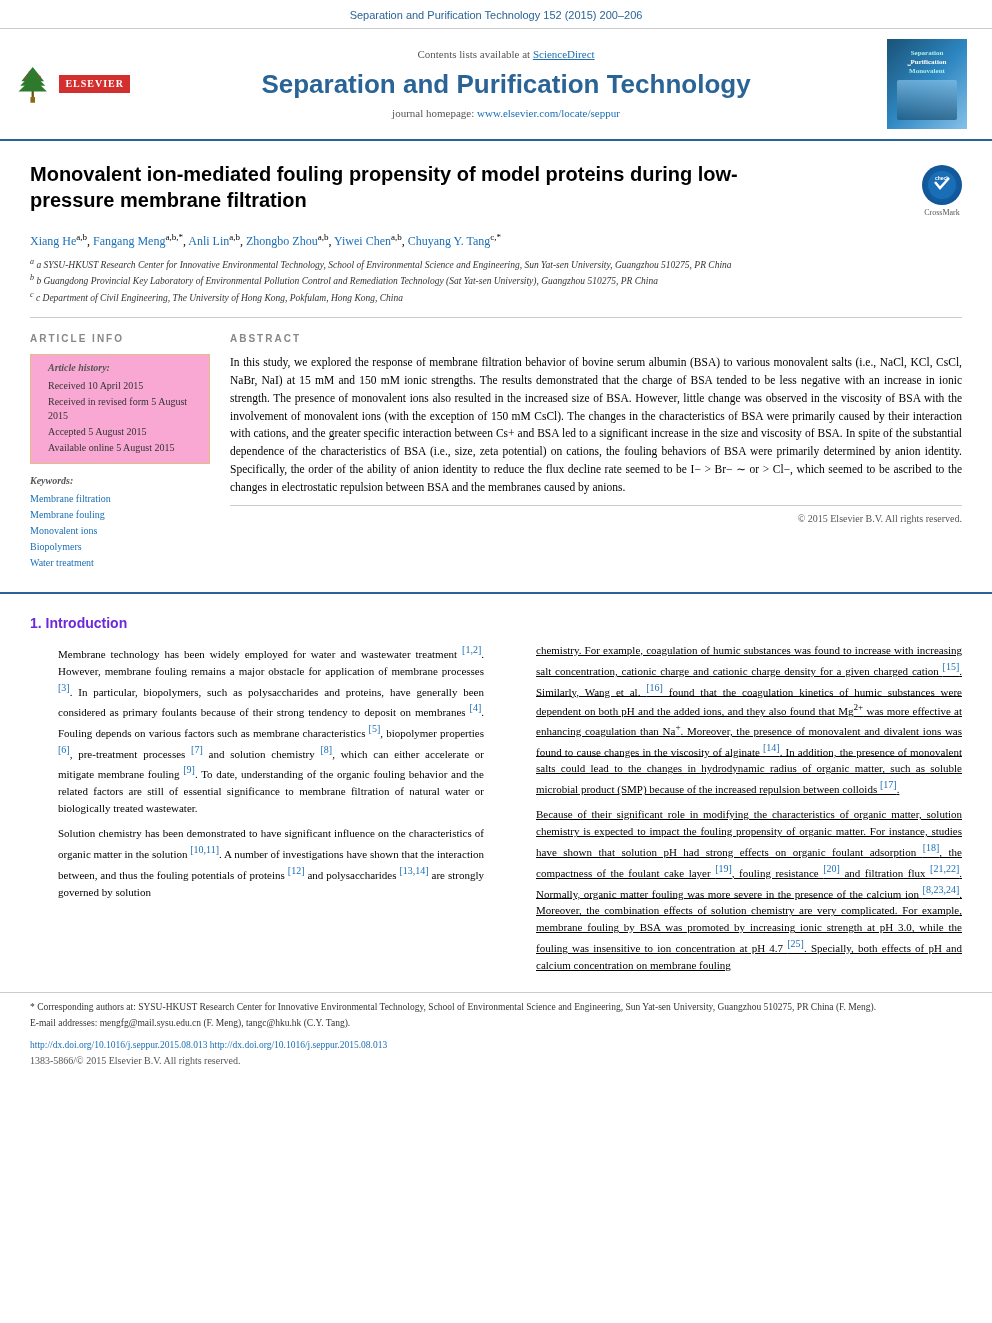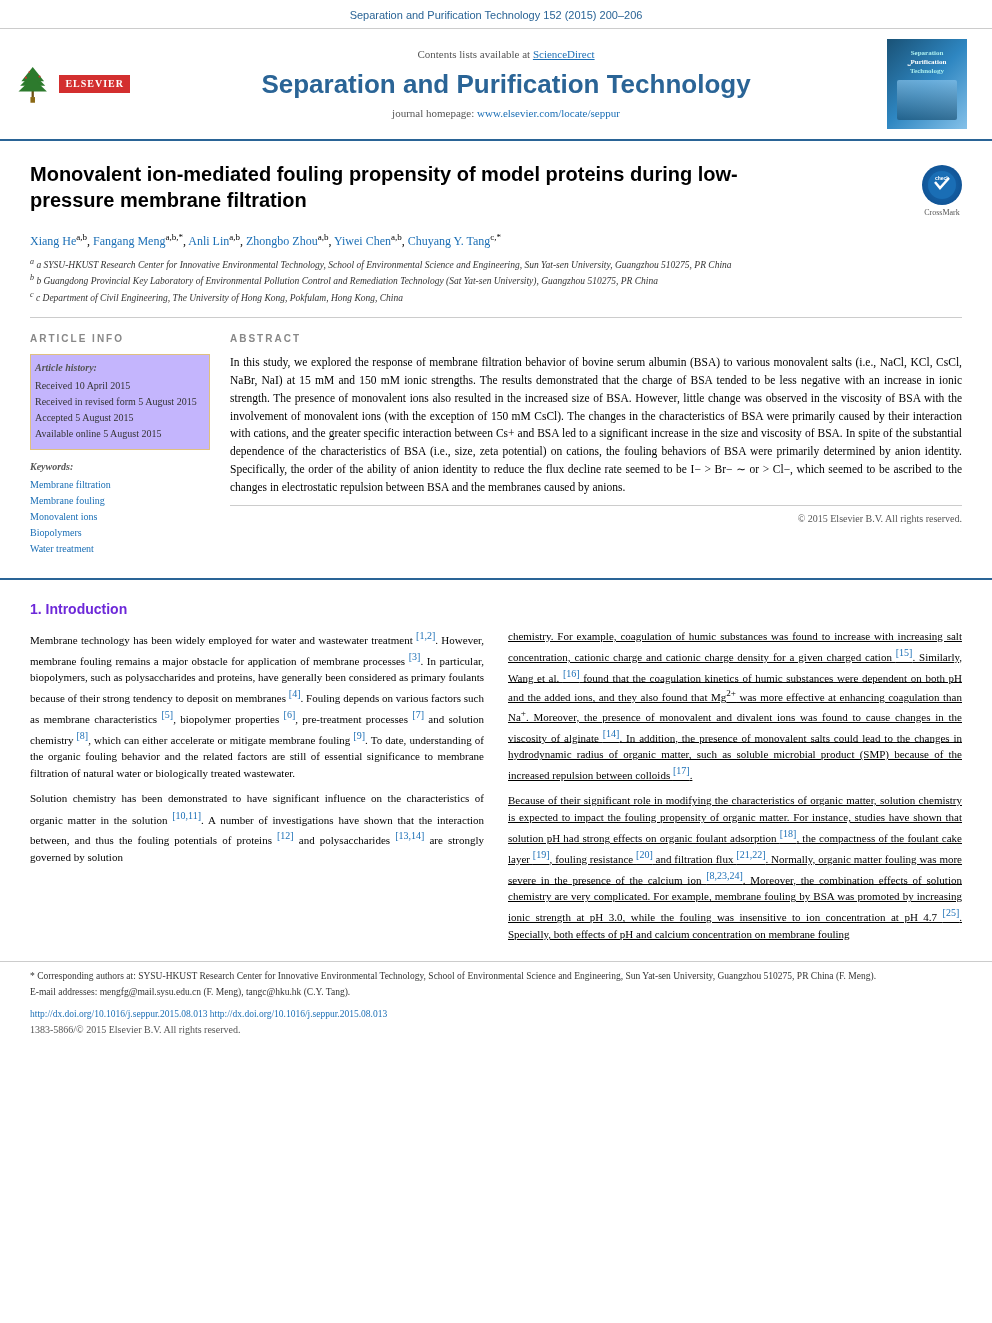--- a/index.html
+++ b/index.html
@@ -184,22 +184,22 @@
       font-size: 10px;
       letter-spacing: 2px;
       color: #888;
       font-family: Arial, sans-serif;
       text-transform: uppercase;
       font-weight: bold;
       margin-bottom: 8px;
     }
     .info-box {
       border: 1px solid #e0c080;
-      background: #c4b5fd;
-      padding: 6px 4px;
+      background: #f9a8d4;
+      padding: 6px 17px;
       margin-bottom: 4px;
     }
     .info-label {
       font-size: 10px;
       font-style: italic;
       color: #555;
       font-weight: bold;
       margin-bottom: 4px;
     }
     .info-item {
@@ -267,20 +267,21 @@
     .body-right {
       flex: 1;
       font-size: 11px;
       line-height: 1.55;
       text-align: justify;
       color: #000;
       text-decoration: underline;
     }
     .body-left p, .body-right p {
       margin-bottom: 8px;
+      margin-left: 28px;
     }
     .ref-link {
       color: #1a6eb5;
       text-decoration: none;
       font-size: 10px;
       vertical-align: super;
     }
 
     
     .footnote {
@@ -341,21 +342,21 @@
       <span>journal homepage:</span>
       <a href="#" style="color:#1a6eb5; font-size:11px;">www.elsevier.com/locate/seppur</a>
     </div>
   </div>
 
   <div class="journal-header-right">
     <div class="journal-thumb">
       <div style="font-size:7px; line-height:1.3; text-align:center; font-weight:bold;">
         <div style="color:#aee;">Separation</div>
         <div style="color:#fff;">⎵Purification</div>
-        <div style="color:#aee;">Technology</div>
+        <div style="color:#aee;">Monovalent</div>
       </div>
       <div style="width:60px; height:40px; margin-top:4px; background: linear-gradient(180deg, #85c1e9 0%, #1a5276 100%); opacity:0.7; border-radius:2px;"></div>
     </div>
   </div>
 </div>
 
 <div class="article-content">
 
   <div class="title-row">
     <div class="article-title">Monovalent ion-mediated fouling propensity of model proteins during low-pressure membrane filtration</div>

